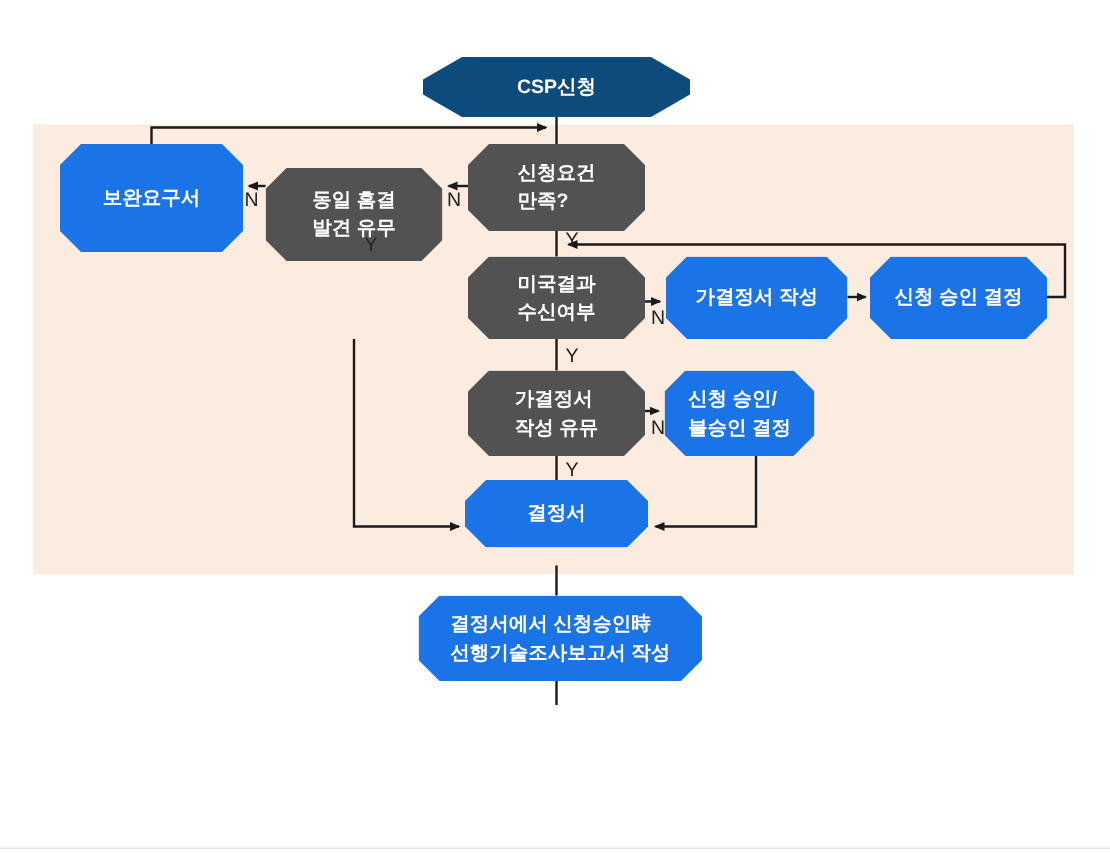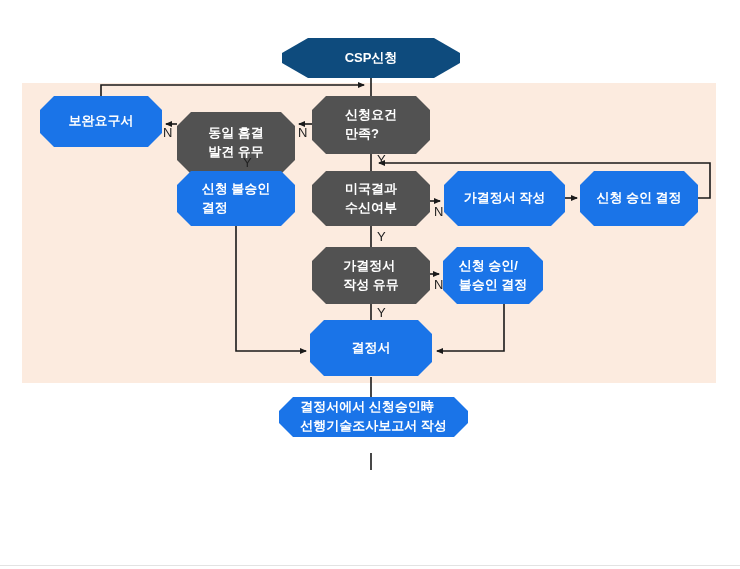--- a/index.html
+++ b/index.html
@@ -100,38 +100,34 @@
       <path d="M504,304 V351 H437" marker-end="url(#arw)"></path>
       <path d="M371,377 V397"></path>
       <path d="M371,453 V470"></path>
     </g>
   </svg>
 
   <div class="node header" style="left:282px; top:38px; width:178px; height:40px;">
     <span>CSP신청</span>
   </div>
 
-  <div class="node action" style="left:40px; top:96px; width:122px; height:51px;">
+  <div class="node action" style="left:40px; top:96px; width:122px; height:72px;">
     <span>보완요구서</span>
   </div>
 
   <div class="node decision" style="left:177px; top:112px; width:118px; height:62px;">
     <span>동일 흠결
 발견 유무</span>
   </div>
 
   <div class="node decision" style="left:312px; top:96px; width:118px; height:58px;">
     <span>신청요건
 만족?</span>
   </div>
 
-  <div class="node action" style="left:177px; top:171px; width:118px; height:55px;">
-    <span>신청 불승인
-결정</span>
-  </div>
 
   <div class="node decision" style="left:312px; top:171px; width:118px; height:55px;">
     <span>미국결과
 수신여부</span>
   </div>
 
   <div class="node action" style="left:444px; top:171px; width:121px; height:55px;">
     <span>가결정서 작성</span>
   </div>
 
@@ -142,25 +138,25 @@
   <div class="node decision" style="left:312px; top:247px; width:118px; height:57px;border-radius:13px;">
     <span>가결정서
 작성 유뮤</span>
   </div>
 
   <div class="node action" style="left:443px; top:247px; width:100px; height:57px;">
     <span>신청 승인/
 불승인 결정</span>
   </div>
 
-  <div class="node action" style="left:310px; top:320px; width:122px; height:56px;">
+  <div class="node action" style="left:310px; top:320px; width:122px; height:45px;">
     <span>결정서</span>
   </div>
 
-  <div class="node action" style="left:279px; top:397px; width:189px; height:40px;">
+  <div class="node action" style="left:279px; top:397px; width:189px; height:57px;">
     <span>결정서에서 신청승인時
 선행기술조사보고서 작성</span>
   </div>
 
 
   <span class="branch" style="left:163px; top:126px;">N</span>
   <span class="branch" style="left:298px; top:126px;">N</span>
   <span class="branch" style="left:243px; top:156px;">Y</span>
   <span class="branch" style="left:377px; top:153px;">Y</span>
   <span class="branch" style="left:434px; top:205px;">N</span>

